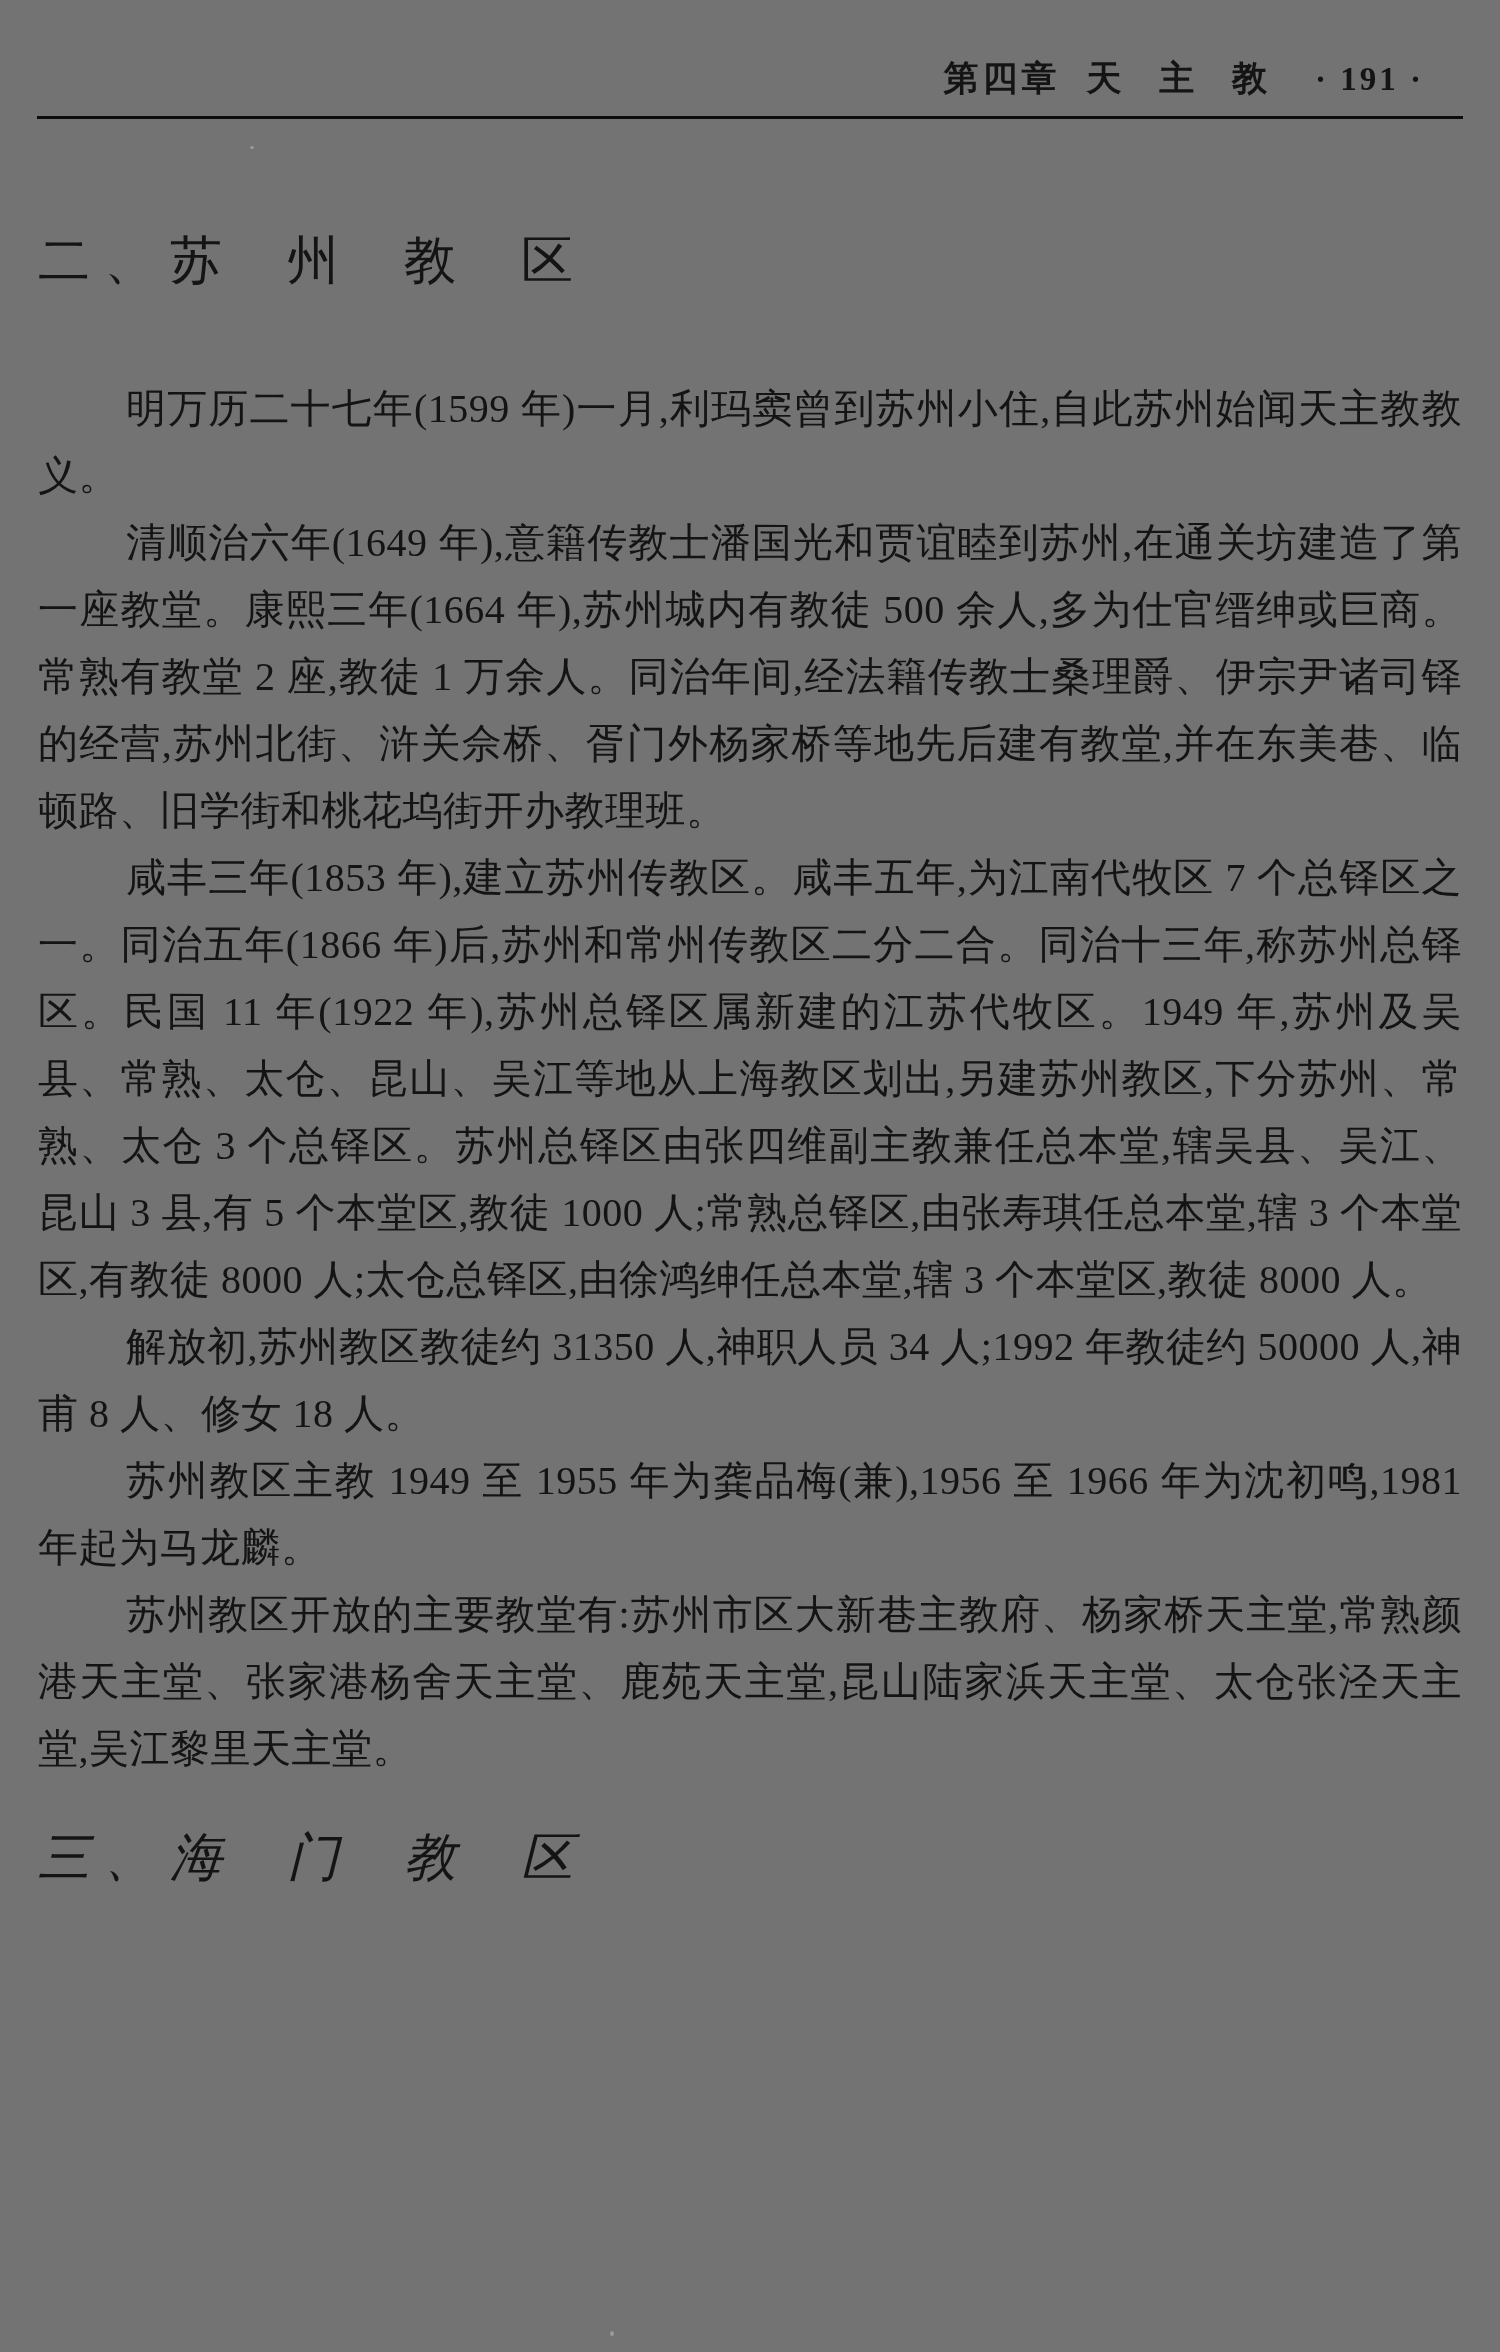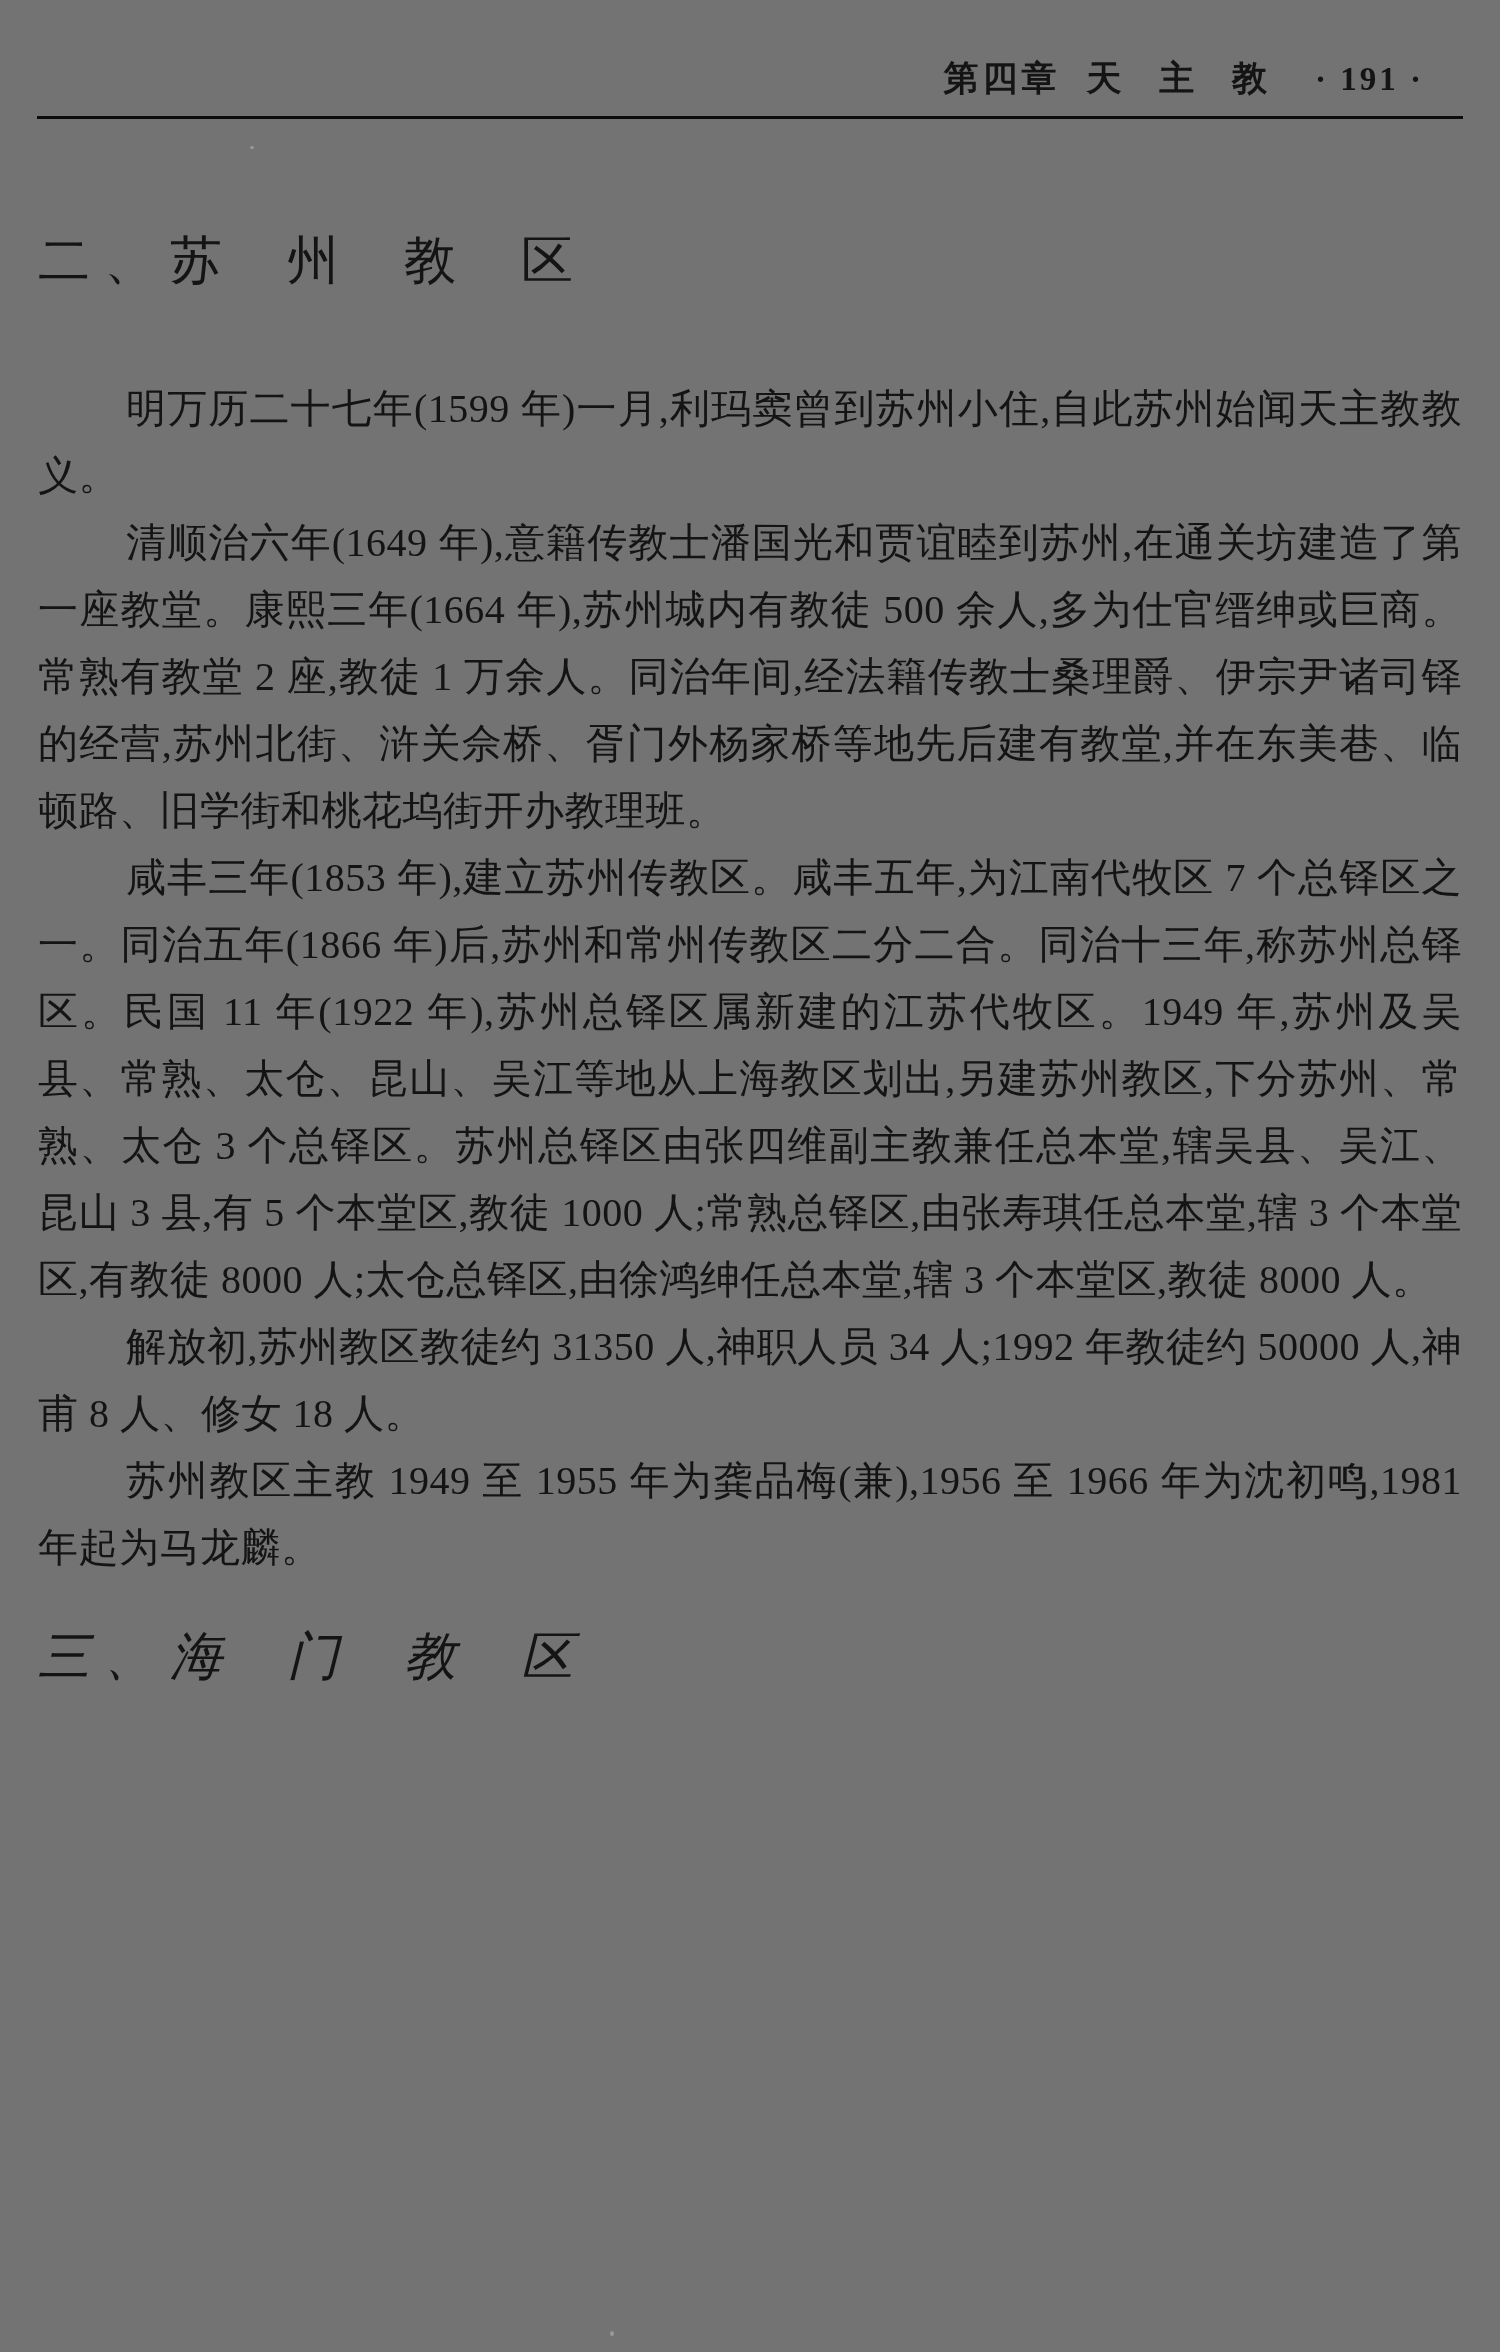--- a/index.html
+++ b/index.html
@@ -100,20 +100,21 @@
 
   <div class="body-copy">
 
     <h2 class="section-heading heading-suzhou">二、苏 州 教 区</h2>
 
     <p>明万历二十七年(1599 年)一月,利玛窦曾到苏州小住,自此苏州始闻天主教教义。</p>
     <p>清顺治六年(1649 年),意籍传教士潘国光和贾谊睦到苏州,在通关坊建造了第一座教堂。康熙三年(1664 年),苏州城内有教徒 500 余人,多为仕官缙绅或巨商。常熟有教堂 2 座,教徒 1 万余人。同治年间,经法籍传教士桑理爵、伊宗尹诸司铎的经营,苏州北街、浒关佘桥、胥门外杨家桥等地先后建有教堂,并在东美巷、临顿路、旧学街和桃花坞街开办教理班。</p>
     <p>咸丰三年(1853 年),建立苏州传教区。咸丰五年,为江南代牧区 7 个总铎区之一。同治五年(1866 年)后,苏州和常州传教区二分二合。同治十三年,称苏州总铎区。民国 11 年(1922 年),苏州总铎区属新建的江苏代牧区。1949 年,苏州及吴县、常熟、太仓、昆山、吴江等地从上海教区划出,另建苏州教区,下分苏州、常熟、太仓 3 个总铎区。苏州总铎区由张四维副主教兼任总本堂,辖吴县、吴江、昆山 3 县,有 5 个本堂区,教徒 1000 人;常熟总铎区,由张寿琪任总本堂,辖 3 个本堂区,有教徒 8000 人;太仓总铎区,由徐鸿绅任总本堂,辖 3 个本堂区,教徒 8000 人。</p>
     <p>解放初,苏州教区教徒约 31350 人,神职人员 34 人;1992 年教徒约 50000 人,神甫 8 人、修女 18 人。</p>
     <p>苏州教区主教 1949 至 1955 年为龚品梅(兼),1956 至 1966 年为沈初鸣,1981 年起为马龙麟。</p>
+    <p>苏州教区开放的主要教堂有:苏州市区大新巷主教府、杨家桥天主堂,常熟颜港天主堂、张家港杨舍天主堂、鹿苑天主堂,昆山陆家浜天主堂、太仓张泾天主堂,吴江黎里天主堂。</p>
 
     <h2 class="section-heading heading-haimen">三、海 门 教 区</h2>
 
 
   </div>
 
   <span class="speck speck-1"></span>
   <span class="speck speck-2"></span>
 
 </div>

